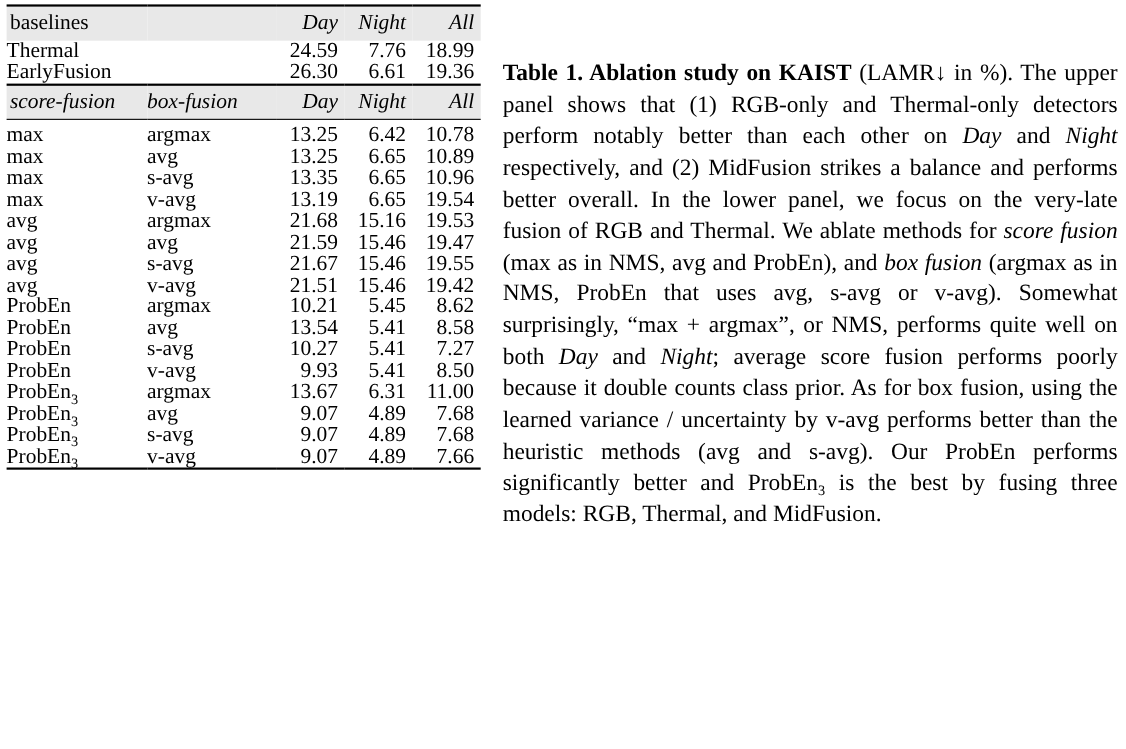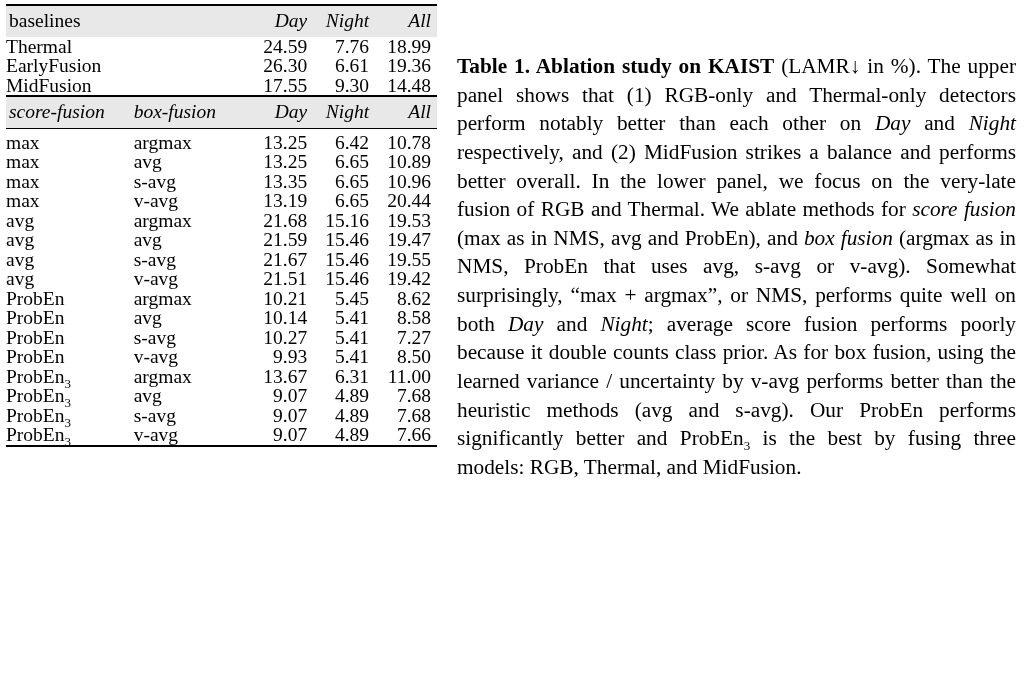--- a/index.html
+++ b/index.html
@@ -131,27 +131,20 @@
           <td class="num">7.76</td>
           <td class="num">18.99</td>
         </tr>
         <tr class="body-row">
           <td class="c1">EarlyFusion</td>
           <td class="c2"></td>
           <td class="num">26.30</td>
           <td class="num">6.61</td>
           <td class="num">19.36</td>
         </tr>
-        <tr class="body-row">
-          <td class="c1">MidFusion</td>
-          <td class="c2"></td>
-          <td class="num">17.55</td>
-          <td class="num">9.30</td>
-          <td class="num">14.48</td>
-        </tr>
 
         <tr class="hdr-row rule-top">
           <td class="c1 hdr-ital">score-fusion</td>
           <td class="c2 hdr-ital">box-fusion</td>
           <td class="num hdr-ital">Day</td>
           <td class="num hdr-ital">Night</td>
           <td class="num hdr-ital">All</td>
         </tr>
         <tr class="spacer-row rule-thin">
           <td></td>
@@ -180,21 +173,21 @@
           <td class="c2">s-avg</td>
           <td class="num">13.35</td>
           <td class="num">6.65</td>
           <td class="num">10.96</td>
         </tr>
         <tr class="body-row">
           <td class="c1">max</td>
           <td class="c2">v-avg</td>
           <td class="num">13.19</td>
           <td class="num">6.65</td>
-          <td class="num">20.44</td>
+          <td class="num">19.54</td>
         </tr>
         <tr class="body-row">
           <td class="c1">avg</td>
           <td class="c2">argmax</td>
           <td class="num">21.68</td>
           <td class="num">15.16</td>
           <td class="num">19.53</td>
         </tr>
         <tr class="body-row">
           <td class="c1">avg</td>
@@ -220,21 +213,21 @@
         <tr class="body-row">
           <td class="c1">ProbEn</td>
           <td class="c2">argmax</td>
           <td class="num">10.21</td>
           <td class="num">5.45</td>
           <td class="num">8.62</td>
         </tr>
         <tr class="body-row">
           <td class="c1">ProbEn</td>
           <td class="c2">avg</td>
-          <td class="num">10.14</td>
+          <td class="num">13.54</td>
           <td class="num">5.41</td>
           <td class="num">8.58</td>
         </tr>
         <tr class="body-row">
           <td class="c1">ProbEn</td>
           <td class="c2">s-avg</td>
           <td class="num">10.27</td>
           <td class="num">5.41</td>
           <td class="num">7.27</td>
         </tr>

